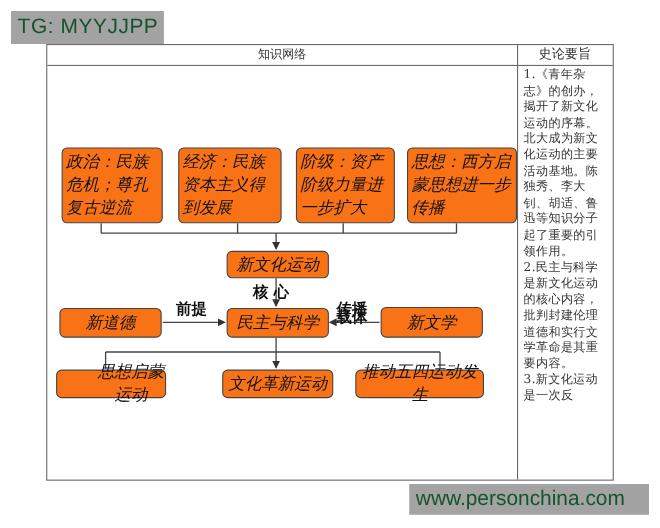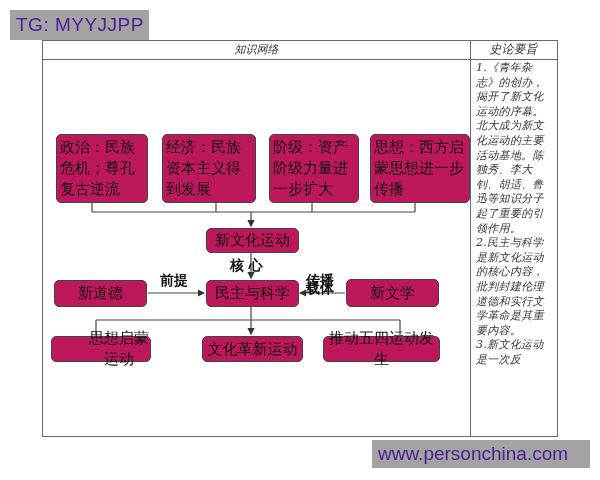--- a/index.html
+++ b/index.html
@@ -1,32 +1,32 @@
 <!DOCTYPE html>
 <html><head>
 <meta charset="utf-8">
 <style>
   html, body { margin:0; padding:0; background:#ffffff; }
   body { width:600px; height:480px; position:relative; overflow:hidden;
          font-family: "DejaVu Serif", "Liberation Serif", serif; color:#1a1a1a; }
-  .wm { position:absolute; background:#a3a3a3; color:#4c1d95;
+  .wm { position:absolute; background:#a3a3a3; color:#14532d;
         font-family:"Liberation Sans","DejaVu Sans",sans-serif; }
   .wm-tl { left:10px; top:10px; width:139px; height:30px; font-size:19px; line-height:30px; padding-left:6px; box-sizing:border-box; letter-spacing:0.5px; }
   .wm-br { left:372px; top:440px; width:218px; height:28px; font-size:19px; line-height:28px; padding-left:6px; box-sizing:border-box; }
   .table { position:absolute; left:42px; top:40px; width:516px; height:397px;
-           border:1px solid #6a6a6a; box-sizing:border-box;font-style:italic; }
+           border:1px solid #6a6a6a; box-sizing:border-box; }
   .hdr { position:absolute; top:0; height:18px; border-bottom:1px solid #6a6a6a;
          font-size:11px; line-height:17px; text-align:center; color:#333; }
   .hdr-left { left:0; width:427px; border-right:1px solid #6a6a6a; }
   .hdr-right { left:427px; width:87px; font-size:12px; }
   .col-div { position:absolute; left:427px; top:18px; bottom:0; border-left:1px solid #6a6a6a; }
   .side-text { position:absolute; left:433px; top:20px; width:78px; font-size:11px; line-height:14.6px; color:#333; letter-spacing:0.3px; }
   .side-text p { margin:0; }
-  .box { position:absolute; border:1.3px solid #444; border-radius:5px; background:#be185d;
-         box-sizing:border-box; font-size:15px; line-height:21px; color:#111; }
+  .box { position:absolute; border:1.3px solid #444; border-radius:5px; background:#f97316;
+         box-sizing:border-box; font-size:15px; line-height:21px; color:#111;font-style:italic; }
   .box.c { display:flex; align-items:center; justify-content:center; text-align:center; }
   .box.ml { padding:2px 3px; }
   .lbl { position:absolute; font-size:14px; color:#111; font-weight:bold; }
   svg.lines { position:absolute; left:0; top:0; }
 </style>
 </head>
 <body>
 
 <div class="wm wm-tl">TG: MYYJJPP</div>
 

